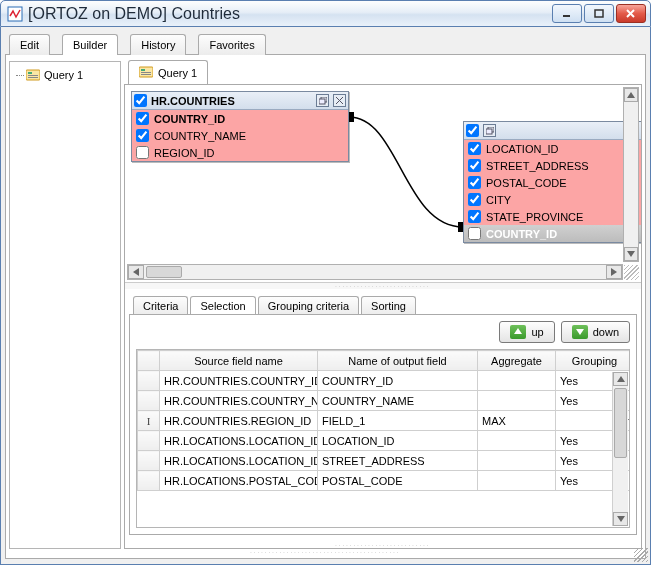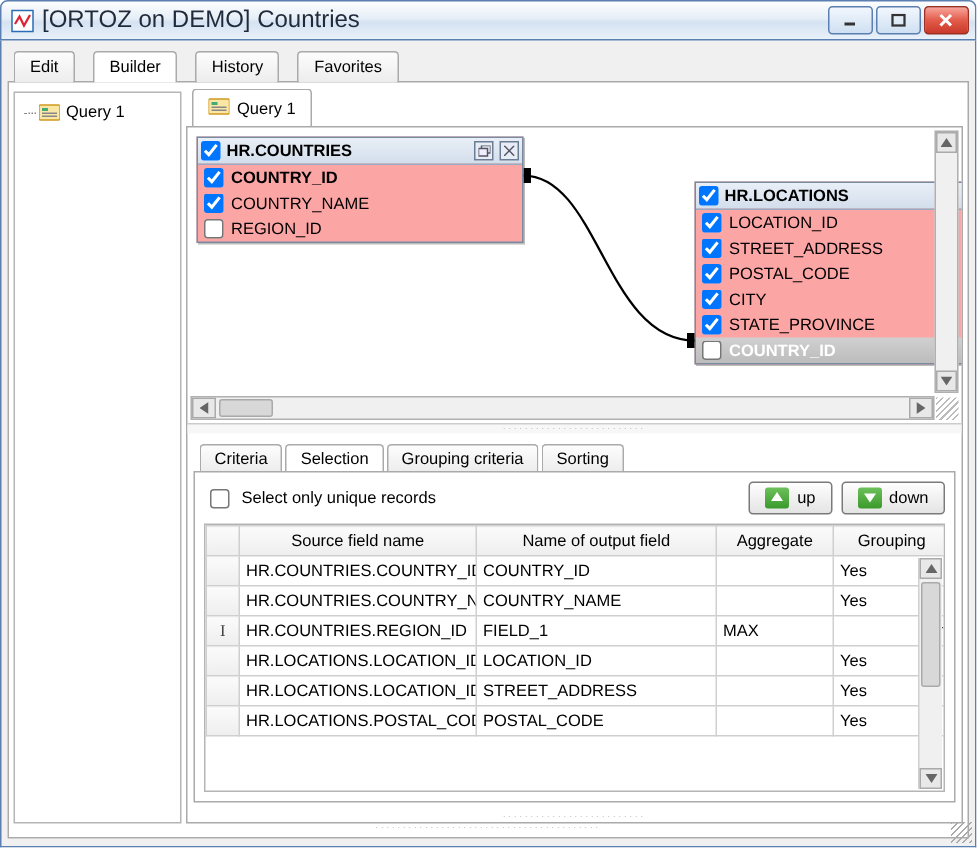--- a/index.html
+++ b/index.html
@@ -249,21 +249,20 @@
                     <div class="tb-row">
                       <input type="checkbox" style="">
                       <span>REGION_ID</span>
                     </div>
                   </div>
               </div>
 
               <div id="tb2" class="table-box">
                 <div class="tb-head">
                   <input type="checkbox" checked="" style="">
-                  <span class="title-t">HR.LOCATIONS</span>
                   <span class="box-btn">
                       <svg width="8" height="8">
                         <rect x="2" y="0" width="6" height="5" fill="none" stroke="#556"></rect>
                         <rect x="0" y="2" width="6" height="5" fill="#eef" stroke="#556"></rect>
                       </svg>
                     </span>
 
                 </div>
                 <div id="t2rows">
                     <div class="tb-row">
@@ -332,24 +331,20 @@
 
           <div class="lower-panel">
             <div class="subTabs">
               <div class="tab">Criteria</div>
               <div class="tab active">Selection</div>
               <div class="tab">Grouping criteria</div>
               <div class="tab">Sorting</div>
             </div>
             <div class="sub-panel">
               <div class="upRow">
-                <label>
-                  <input type="checkbox" style="">
-                  <span>Select only unique records</span>
-                </label>
                 <span class="spacer"></span>
                 <span class="btn">
                   <span class="arrow-sq green">
                       <svg width="10" height="10">
                         <polygon points="5,1 9,7 1,7" fill="#fff"></polygon>
                       </svg>
                     </span>
                   <span>up</span>
                 </span>
                 <span class="btn">

